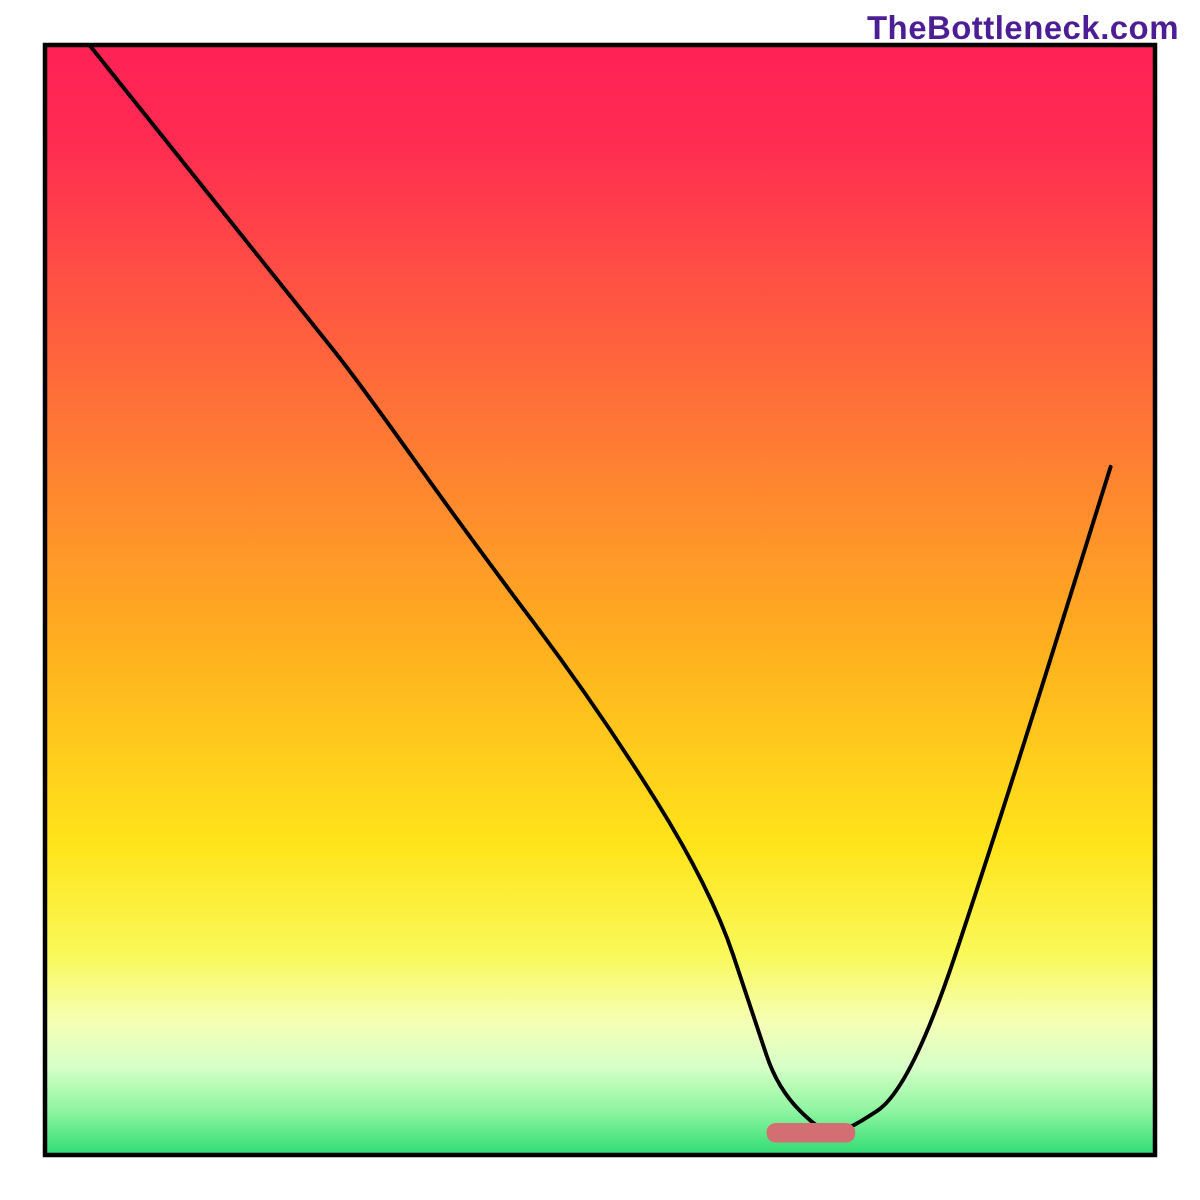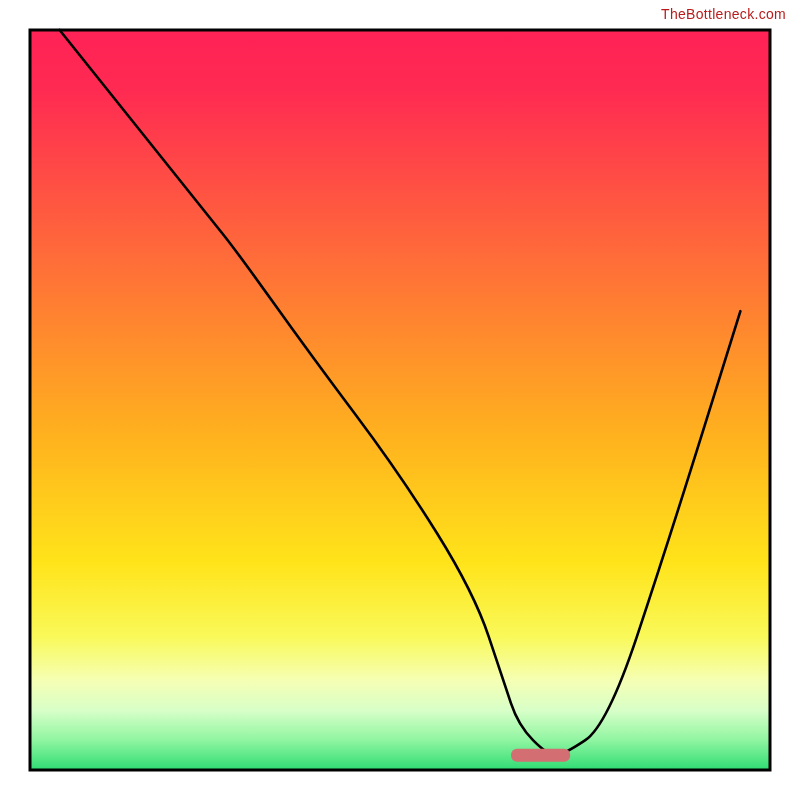--- a/index.html
+++ b/index.html
@@ -12,23 +12,23 @@
   }
   .canvas-wrap {
     position: relative;
     width: 800px;
     height: 800px;
   }
   .watermark {
     position: absolute;
     top: 6px;
     right: 14px;
-    font-size: 14px;
-    font-weight: 400;
-    color: #b91c1c;
+    font-size: 22px;
+    font-weight: 700;
+    color: #4c1d95;
     letter-spacing: 0.3px;
   }
   svg {
     display: block;
   }
 </style>
 </head>
 <body>
 
 <div class="canvas-wrap">

